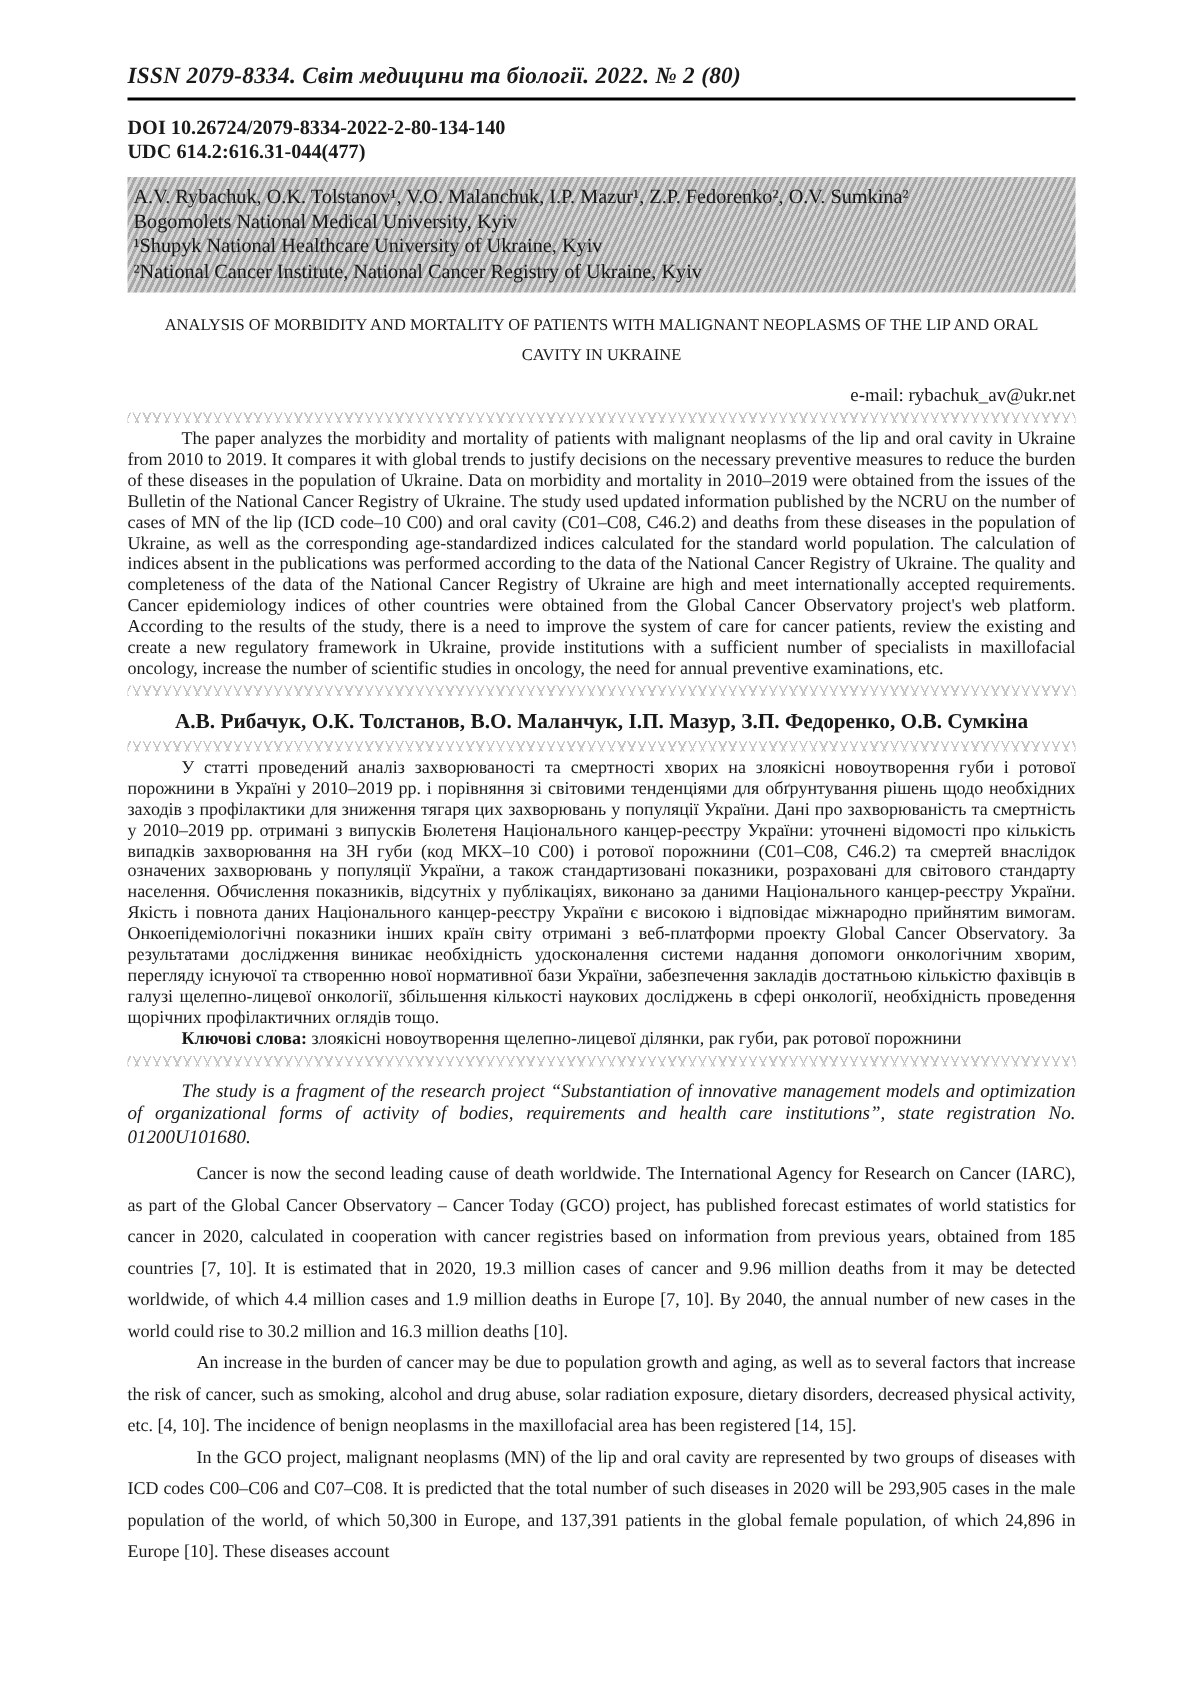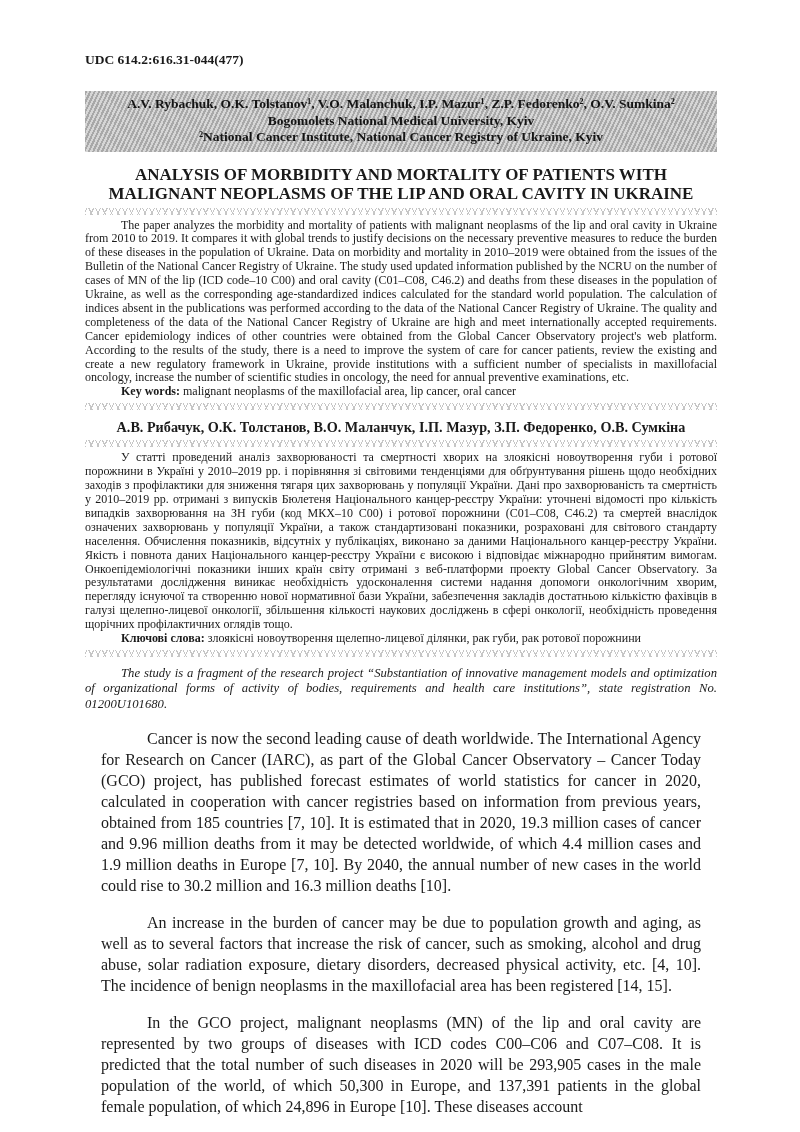--- a/index.html
+++ b/index.html
@@ -23,34 +23,34 @@
     font-style: italic;
     font-size: 15.5px;
     line-height: 18px;
     padding-bottom: 5px;
     border-bottom: 2.5px solid #000;
     letter-spacing: .2px;
   }
   .meta-block { margin-top: 10px; font-weight: bold; font-size: 13.5px; line-height: 16px; }
   
   .authors-banner {
-    margin-top: 23px;
+    margin-top: 9px;
     padding: 5px 4px 6px;
-    text-align: center;
-    font-weight: bold;
+    text-align: left;
+    font-weight: normal;
     font-size: 13.5px;
     line-height: 16.5px;
     color: #141414;
     background: repeating-linear-gradient(115deg, #a8a8a8 0 2px, #d6d6d6 2px 4px);
   }
   .title-en {
     margin: 13px 10px 0;
     text-align: center;
-    font-weight: bold;
-    font-size: 17px;
+    font-weight: normal;
+    font-size: 11px;
     line-height: 19.5px;
   }
   .email-line { margin-top: 9px; text-align: right; font-size: 12.6px; }
   
   .zigzag {
     height: 7px;
     margin: 4px 0;
     background-image:
       repeating-linear-gradient(63deg, #c6c6c6 0 1px, transparent 1px 6px),
       repeating-linear-gradient(-63deg, #c6c6c6 0 1px, transparent 1px 6px);
@@ -76,52 +76,55 @@
   .fragment-note {
     margin: 9px 0 6px;
     font-style: italic;
     font-size: 12.7px;
     line-height: 15.5px;
     text-align: justify;
     text-indent: 36px;
   }
   
   .bodytext p {
-    margin: 16px;
-    font-size: 16px;
+    margin: 0;
+    font-size: 12px;
     line-height: 21px;
     text-align: justify;
     text-indent: 46px;
     font-family: Liberation Serif, serif;
   }
 </style>
 </head>
 <body>
 
 <div class="content">
 
+  <div class="issn-line">ISSN 2079-8334. Світ медицини та біології. 2022. № 2 (80)</div>
 
   <div class="meta-block">
+    <div>DOI 10.26724/2079-8334-2022-2-80-134-140</div>
     <div>UDC 614.2:616.31-044(477)</div>
   </div>
 
   <div class="authors-banner">
     <div>A.V. Rybachuk, O.K. Tolstanov¹, V.O. Malanchuk, I.P. Mazur¹, Z.P. Fedorenko², O.V. Sumkina²</div>
     <div>Bogomolets National Medical University, Kyiv</div>
+    <div>¹Shupyk National Healthcare University of Ukraine, Kyiv</div>
     <div>²National Cancer Institute, National Cancer Registry of Ukraine, Kyiv</div>
   </div>
 
   <h1 class="title-en">ANALYSIS OF MORBIDITY AND MORTALITY OF PATIENTS WITH MALIGNANT NEOPLASMS OF THE LIP AND ORAL CAVITY IN UKRAINE</h1>
 
+  <div class="email-line">e-mail: rybachuk_av@ukr.net</div>
 
   <div class="zigzag"></div>
 
   <section class="abstract">
     <p>The paper analyzes the morbidity and mortality of patients with malignant neoplasms of the lip and oral cavity in Ukraine from 2010 to 2019. It compares it with global trends to justify decisions on the necessary preventive measures to reduce the burden of these diseases in the population of Ukraine. Data on morbidity and mortality in 2010–2019 were obtained from the issues of the Bulletin of the National Cancer Registry of Ukraine. The study used updated information published by the NCRU on the number of cases of MN of the lip (ICD code–10 C00) and oral cavity (C01–C08, C46.2) and deaths from these diseases in the population of Ukraine, as well as the corresponding age-standardized indices calculated for the standard world population. The calculation of indices absent in the publications was performed according to the data of the National Cancer Registry of Ukraine. The quality and completeness of the data of the National Cancer Registry of Ukraine are high and meet internationally accepted requirements. Cancer epidemiology indices of other countries were obtained from the Global Cancer Observatory project's web platform. According to the results of the study, there is a need to improve the system of care for cancer patients, review the existing and create a new regulatory framework in Ukraine, provide institutions with a sufficient number of specialists in maxillofacial oncology, increase the number of scientific studies in oncology, the need for annual preventive examinations, etc.</p>
-    <p><span class="kw-label">Key words:</span><span> malignant neoplasms of the maxillofacial area, lip cancer, oral cancer</span></p>
   </section>
 
   <div class="zigzag"></div>
 
   <div class="ua-authors">А.В. Рибачук, О.К. Толстанов, В.О. Маланчук, І.П. Мазур, З.П. Федоренко, О.В. Сумкіна</div>
 
 
   <div class="zigzag"></div>
 
   <section class="abstract">

